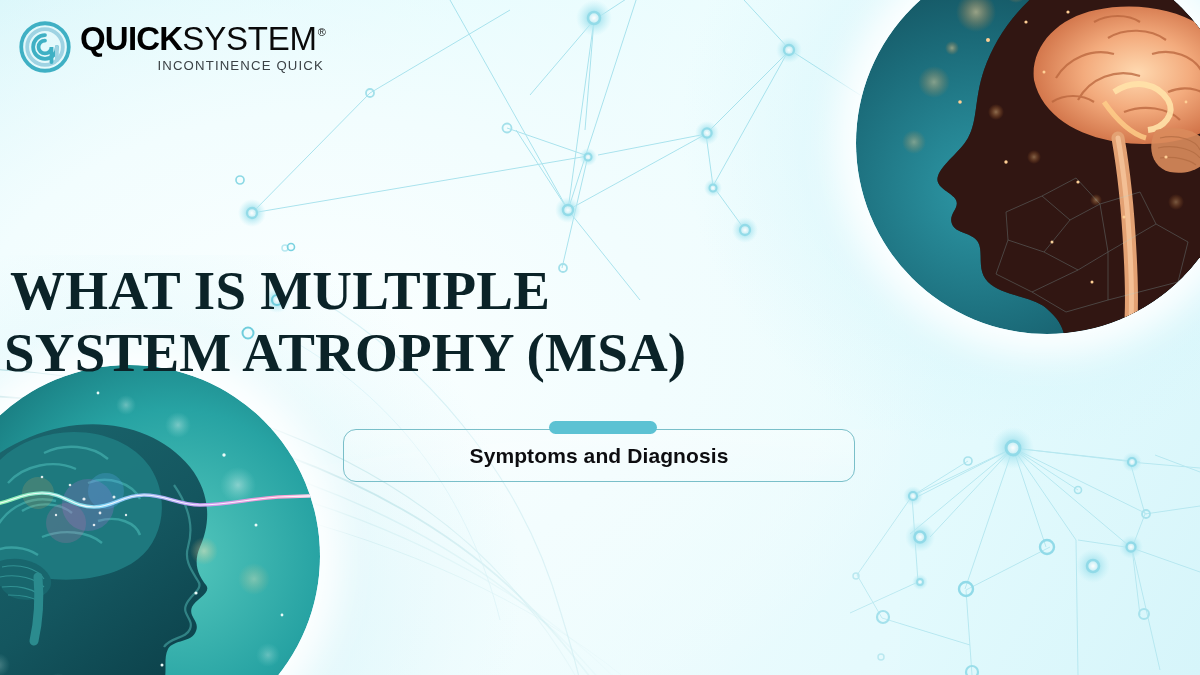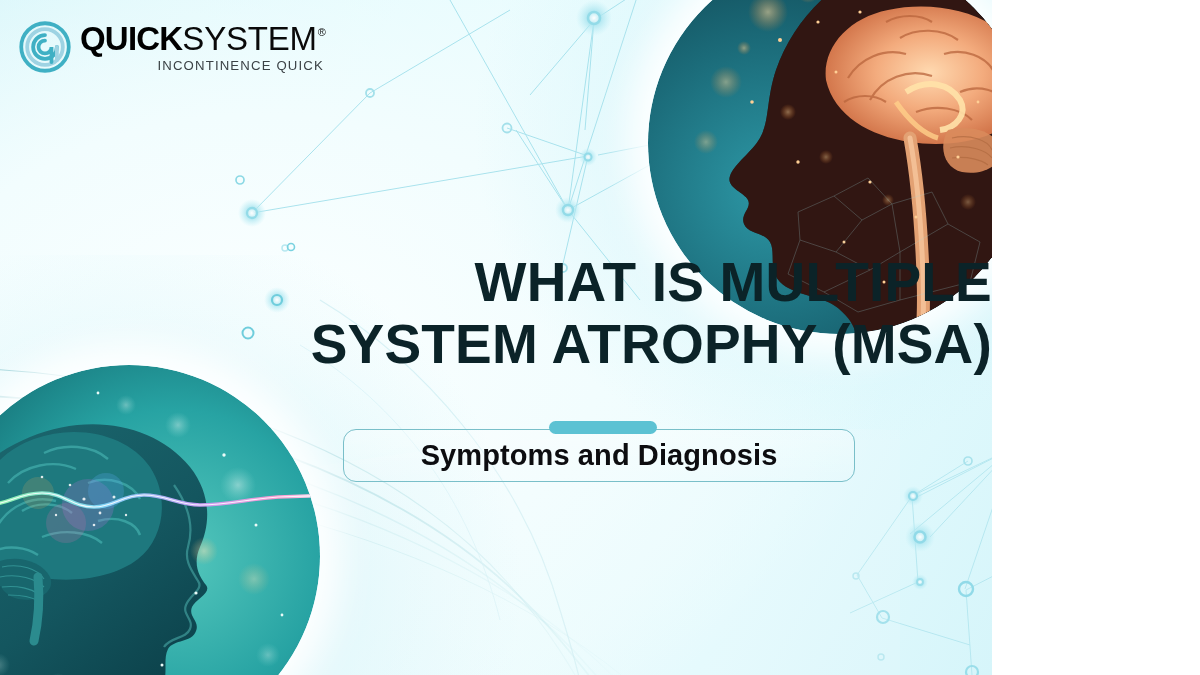--- a/index.html
+++ b/index.html
@@ -6,21 +6,21 @@
     margin: 0;
     padding: 0;
     background: #ffffff;
   }
   body {
     font-family: "Liberation Sans", sans-serif;
   }
 
   .banner {
     position: relative;
-    width: 992px;
+    width: 1200px;
     height: 675px;
     overflow: hidden;
     background: #5eead4;
   }
 
   
   .bg-base {
     position: absolute;
     inset: 0;
     background:
@@ -133,23 +133,24 @@
   #photo-bl-glow {
     left: -62px; top: 365px; width: 382px; height: 382px;
   }
   .photo-svg { display: block; width: 100%; height: 100%; }
 
   
   .headline {
     position: absolute;
     left: 0;
     right: 0;
-    top: 252px;
-    text-align: right;
+    top: 260px;
+    text-align: left;
     pointer-events: none;
+    font-family: Liberation Serif, serif;
   }
   .headline-line {
     font-size: 55px;
     font-weight: 700;
     letter-spacing: 0.2px;
     line-height: 1.12;
     color: #0b2328;
     white-space: nowrap;
   }
   .headline-line.l1 { padding-left: 10px; }
@@ -164,21 +165,21 @@
     height: 53px;
     border: 1px solid #79bfc9;
     border-radius: 13px;
     background: linear-gradient(180deg, rgba(255,255,255,.30) 0%, rgba(255,255,255,.06) 100%);
     display: flex;
     align-items: center;
     justify-content: center;
     box-sizing: border-box;
   }
   .subtitle-text {
-    font-size: 29px;
+    font-size: 21px;
     font-weight: 700;
     letter-spacing: 0.1px;
     color: #0d0d10;
     white-space: nowrap;
   }
   .subtitle-accent {
     position: absolute;
     left: 549px;
     top: 421px;
     width: 108px;

